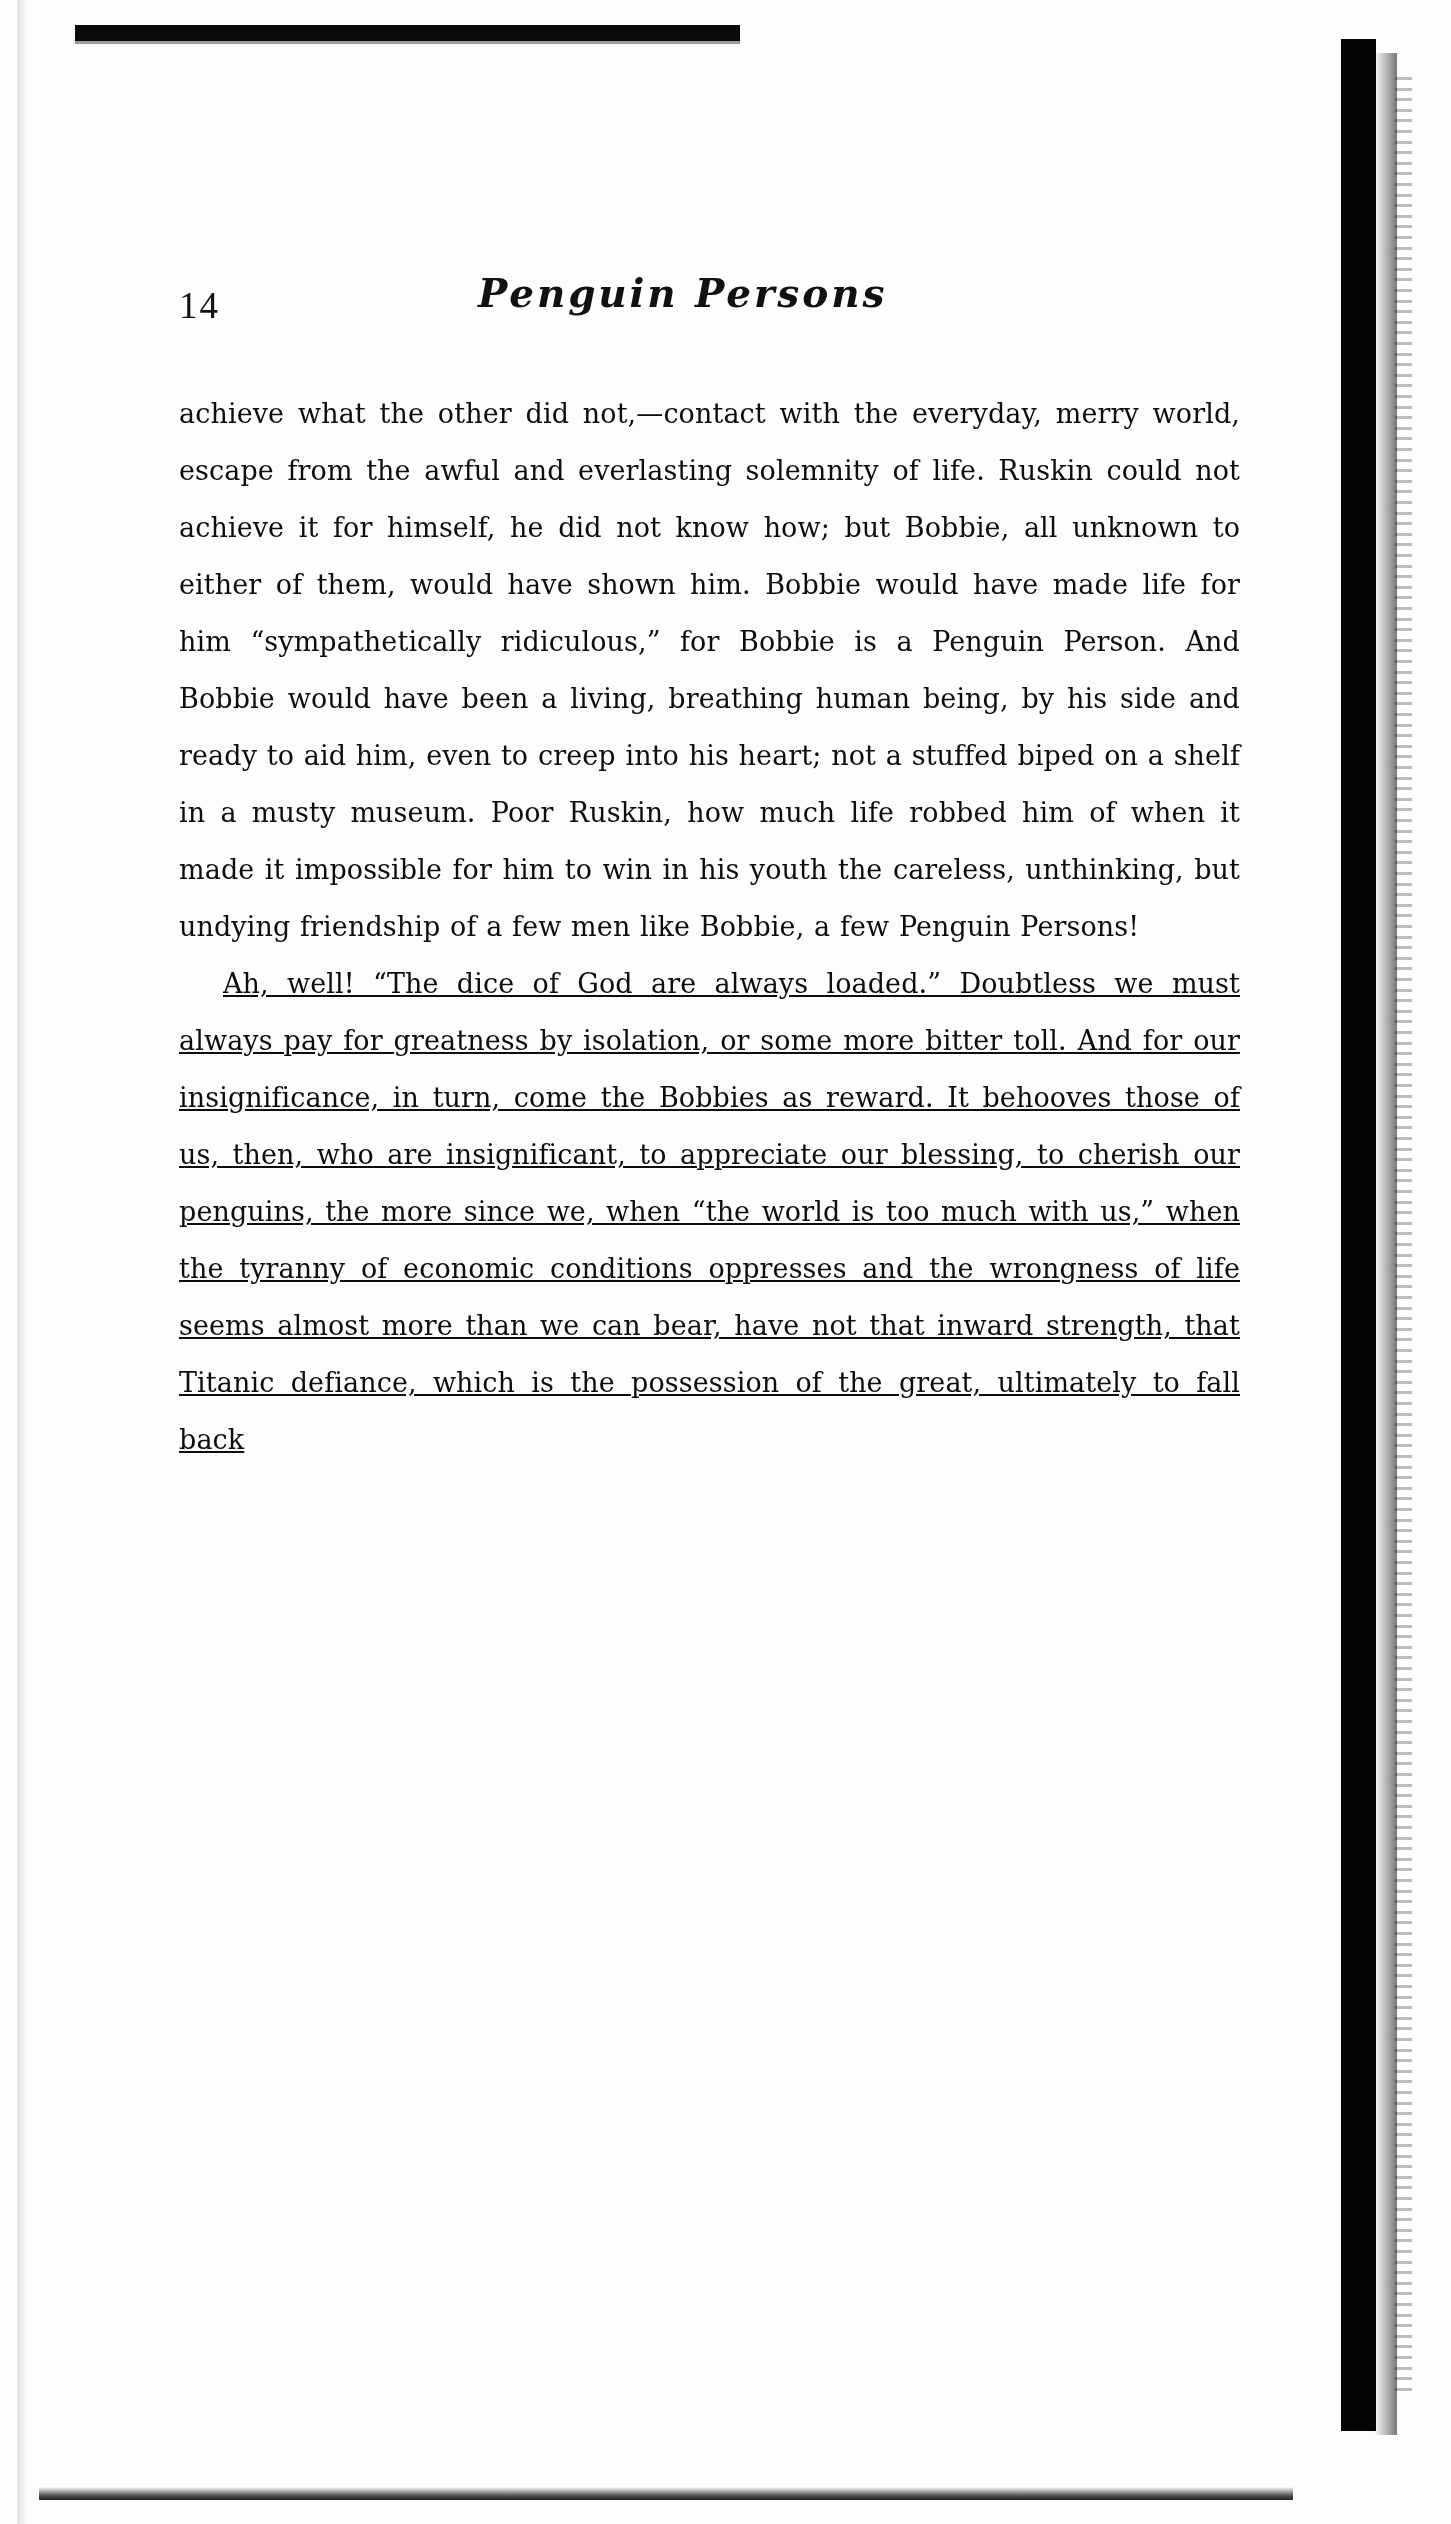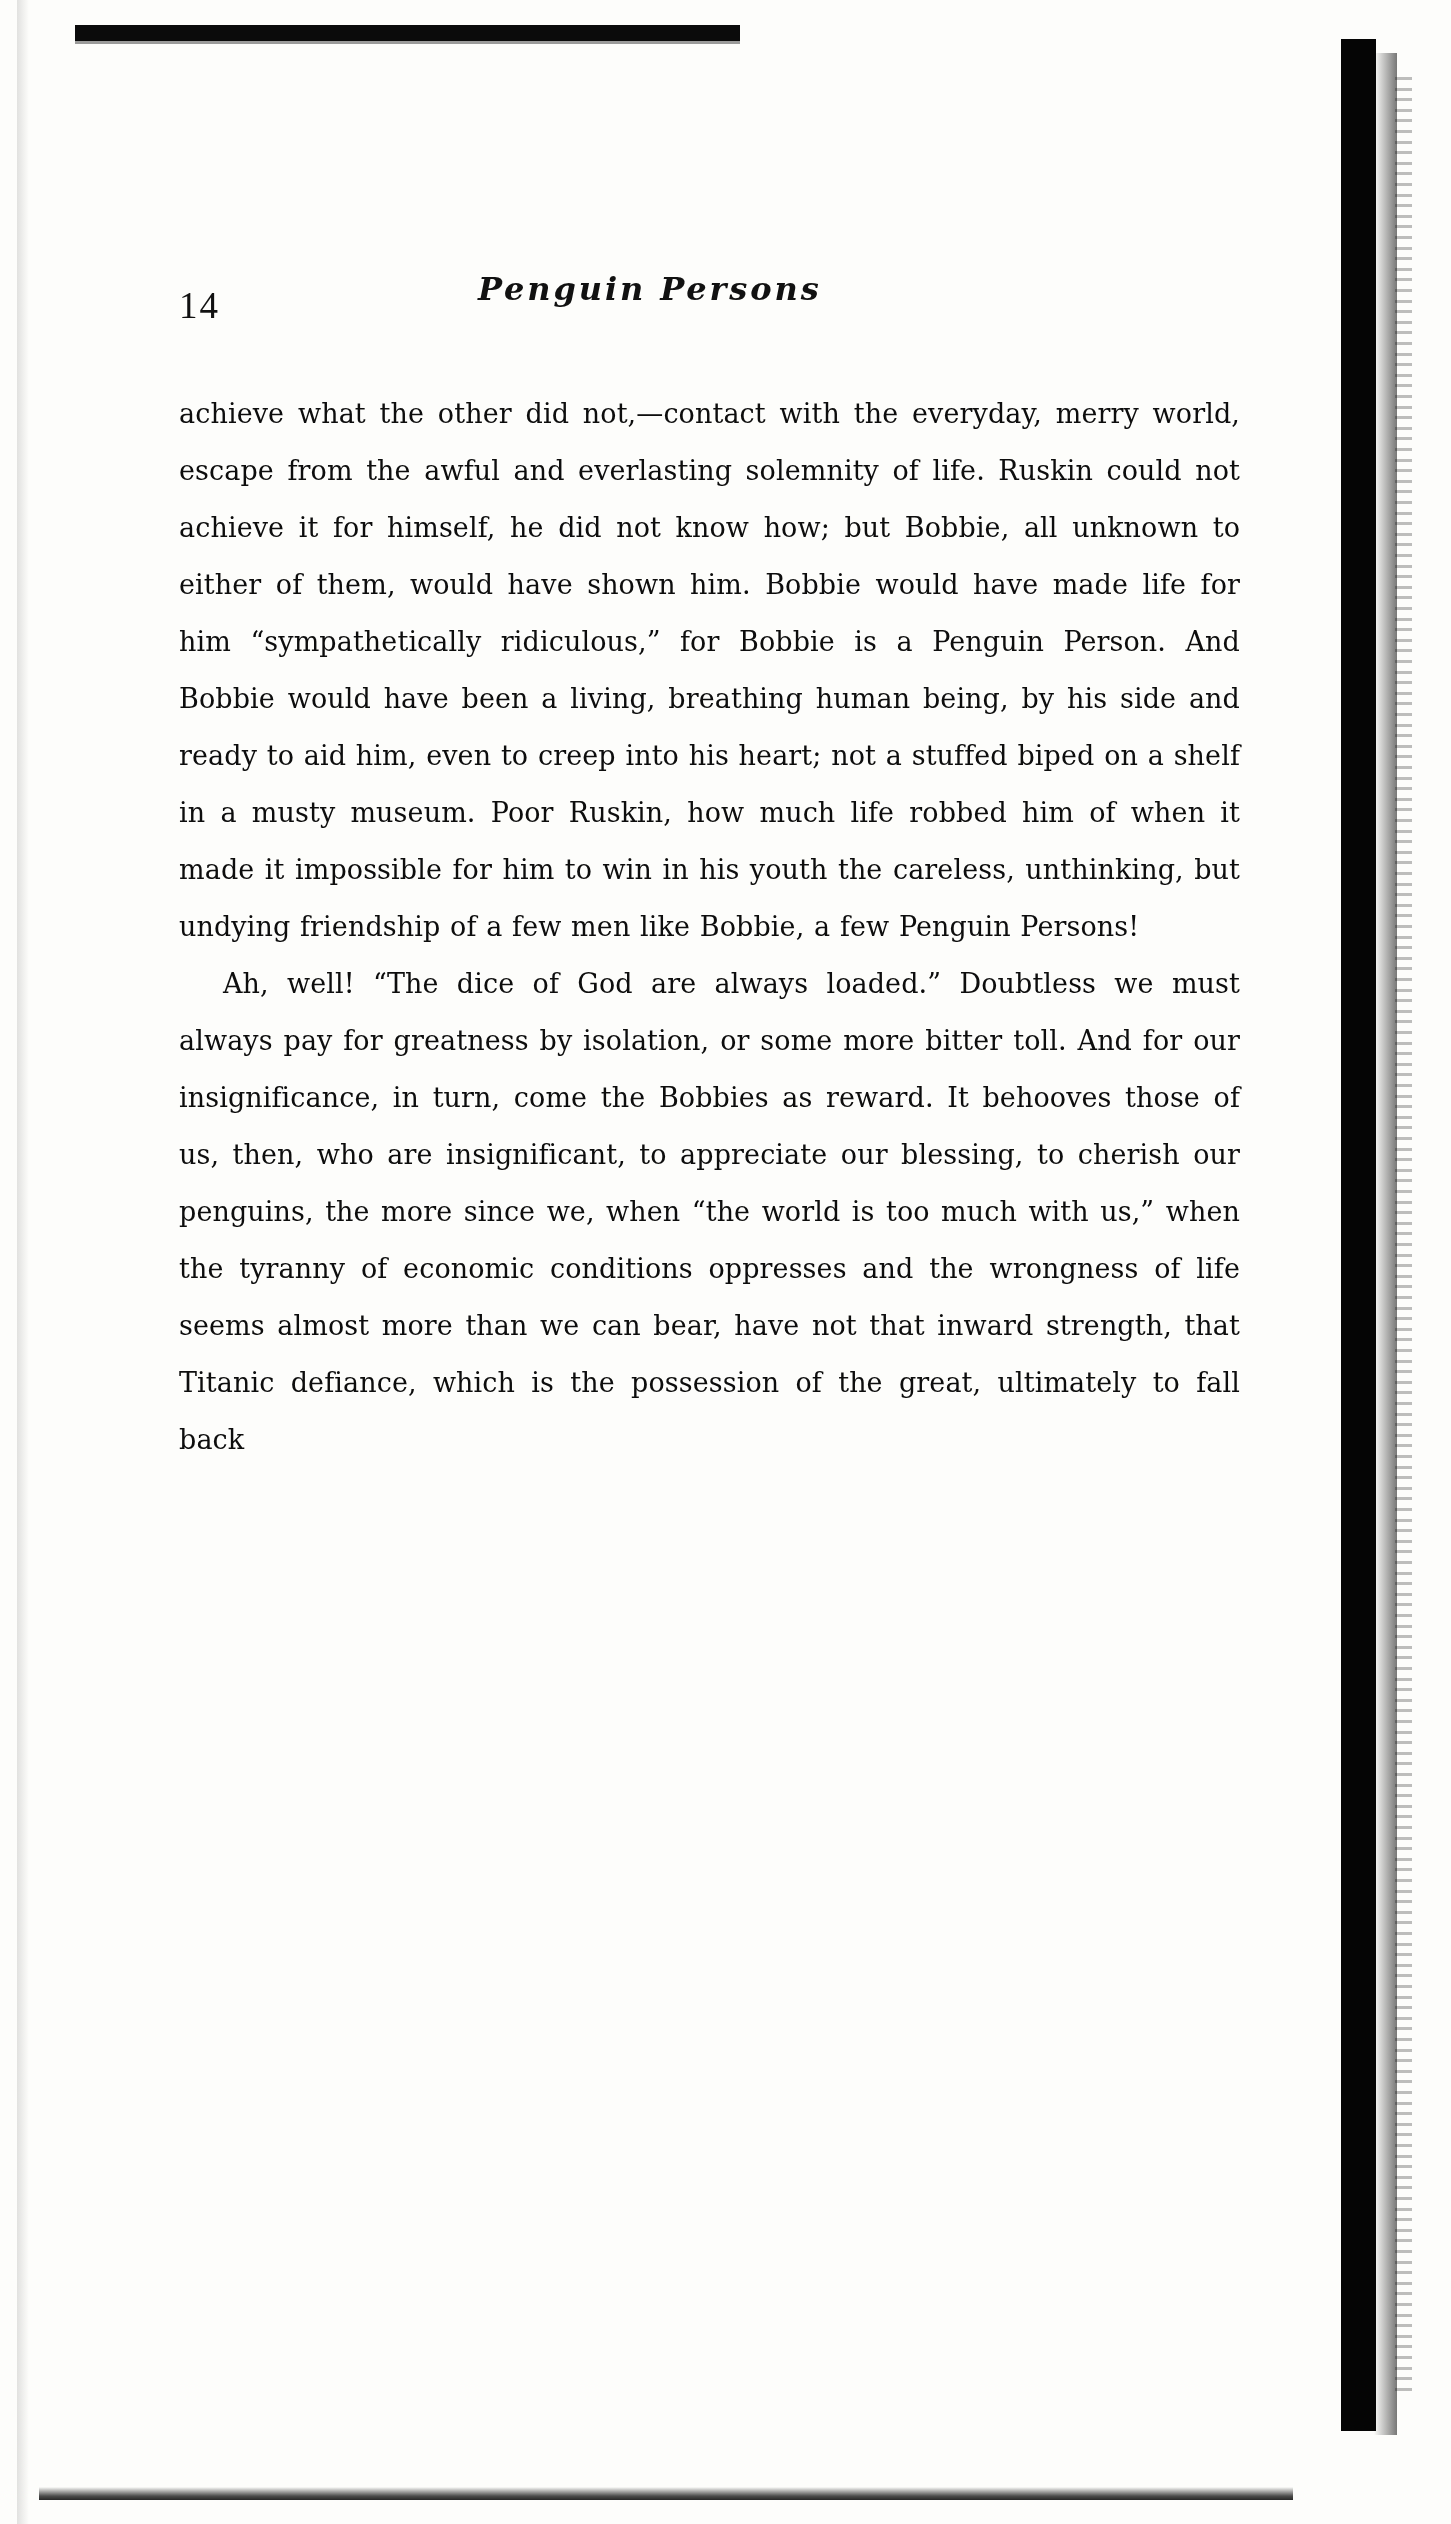--- a/index.html
+++ b/index.html
@@ -113,21 +113,21 @@
     top: 13.5px;
     font-size: 37px;
     letter-spacing: 1.9px;
     color: #111;
     font-family: "Liberation Serif", serif;
   }
   .head-title {
     position: absolute;
     left: 299px;
     top: 0px;
-    font-size: 32px;
+    font-size: 39px;
     font-style: italic;
     letter-spacing: 2.9px;
     color: #111;
     font-family: "DejaVu Serif", serif;
     font-weight: 600;
   }
 
   p.body-par {
     margin: 0;
     font-size: 27px;
@@ -135,20 +135,21 @@
     color: #0d0d0d;
     text-align: justify;
     text-justify: inter-word;
     letter-spacing: 0.1px;
     word-spacing: 1px;
     font-family: "DejaVu Serif", serif;
     -webkit-font-smoothing: none;
   }
   p.body-par + p.body-par {
     text-indent: 44px;
+    text-decoration: underline;
   }
   
   p.body-par:last-child { text-align: justify; }
 </style>
 </head>
 <body>
 
 <div class="page-scan">
 
   <div class="top-rule"></div>

